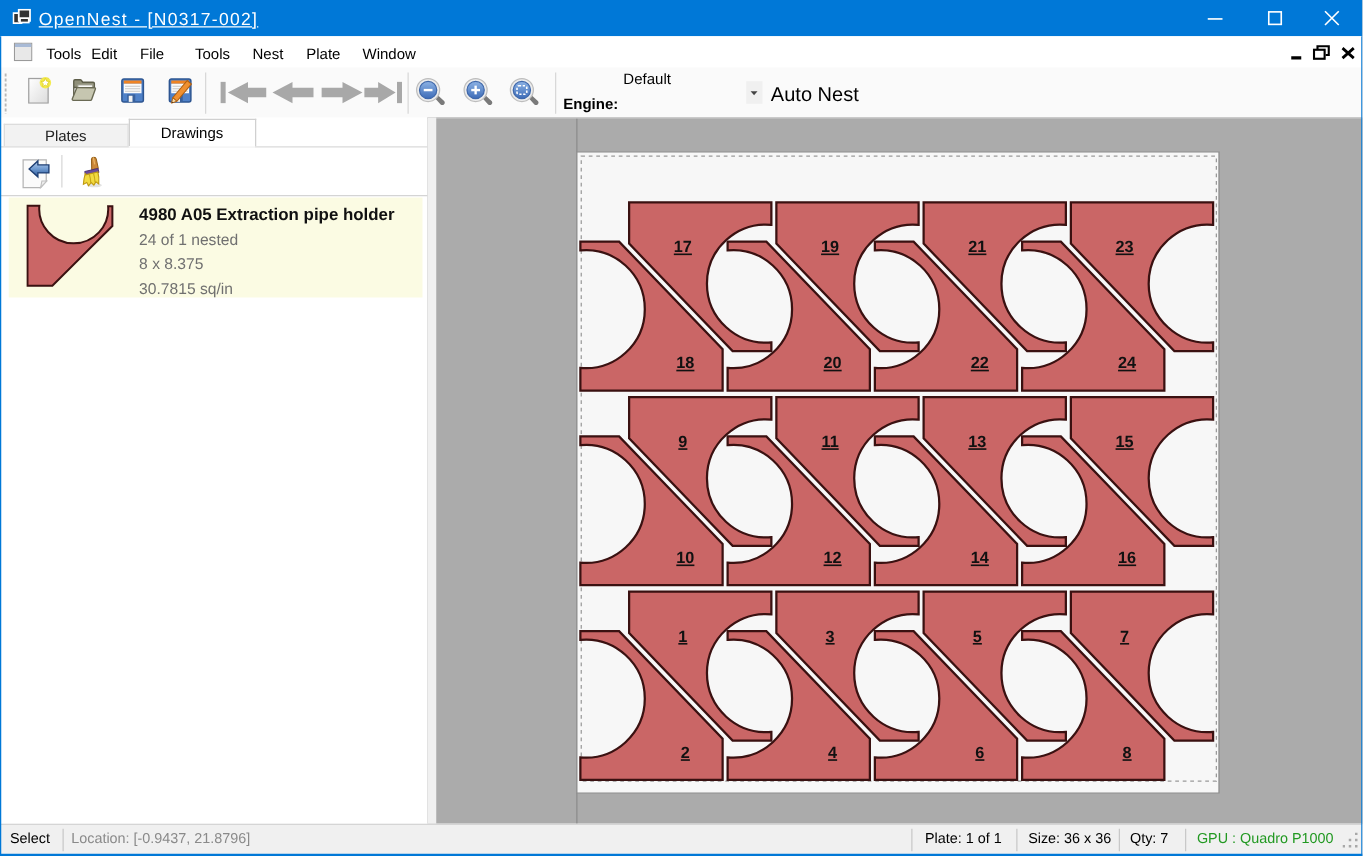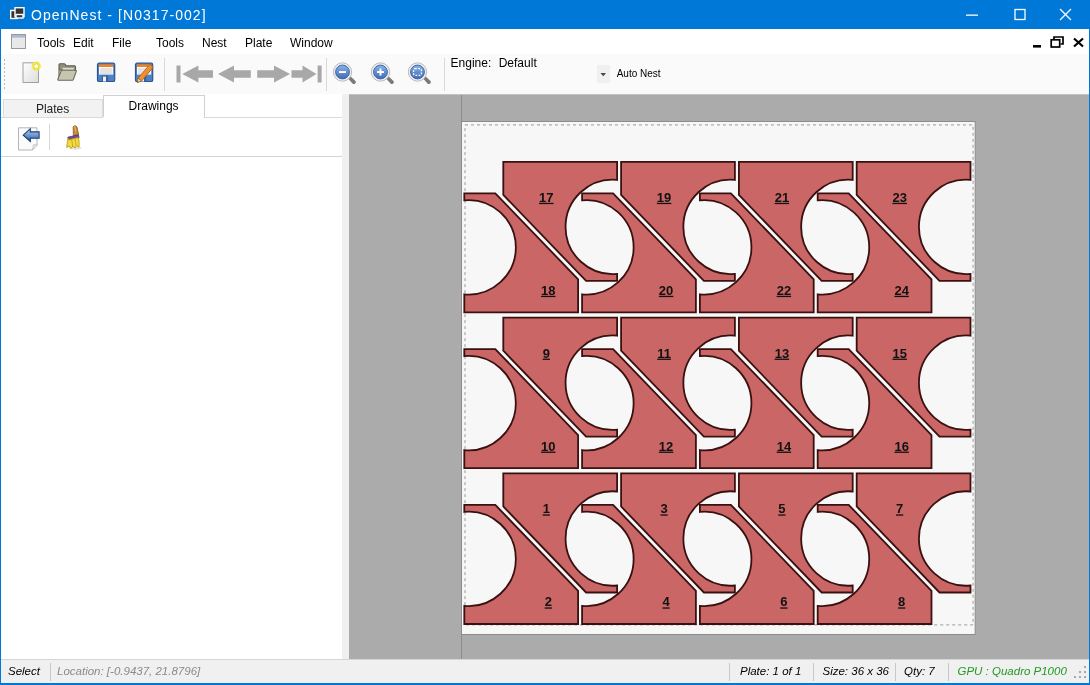--- a/index.html
+++ b/index.html
@@ -1,21 +1,21 @@
 <!DOCTYPE html>
 <html><head><meta charset="utf-8"><style>
 * { margin:0; padding:0; box-sizing:border-box; }
 html,body { width:1090px; height:685px; overflow:hidden;
   font-family:"Liberation Sans", sans-serif; }
 #win { position:relative; width:1090px; height:685px; background:#fff; }
 .abs { position:absolute; }
 
 
 #titlebar { left:0; top:0; width:100%; height:29px; background:#0078d7; }
-#title-text { left:31px; top:7px; color:#fff; font-size:14px; letter-spacing:1.05px; }
+#title-text { left:31px; top:7px; color:#fff; font-size:14px; letter-spacing:1.05px;text-decoration:underline; }
 
 #menubar { left:0; top:29px; width:100%; height:25px; background:#fff; }
 .menu-item { top:36px; font-size:12px; color:#000; }
 
 #toolbar { left:0; top:54px; width:100%; height:41px; background:#fafafa; }
 .tbtn { top:61px; height:22px; }
 .tsep { top:58px; width:1px; height:33px; background:#d8d8d8; }
 .grip { left:3px; top:58px; width:3px; height:33px;
   background-image:radial-gradient(circle, #b8b8b8 1px, transparent 1.1px);
   background-size:3px 4px; }
@@ -39,21 +39,21 @@
 #canvas { left:341.7px; top:94.4px; width:748.3px; height:564.2px; background:#ababab;
   border-top:1px solid #c2c2c2; }
 #splitter { left:341.7px; top:94.4px; width:7.2px; height:564.2px; background:#f0f0f0; }
 #vline { left:461px; top:95.4px; width:1px; height:563.2px; background:#8c8c8c; }
 svg.plate { position:absolute; }
 .pp { fill:#ca6666; stroke:#3a1111; stroke-width:1.8; }
 .num { font:bold 13px "Liberation Sans",sans-serif; fill:#111; text-anchor:middle;
   text-decoration:underline; }
 
 #status { left:0; top:658.6px; width:100%; height:24px; background:#f0f0f0;
-  border-top:1px solid #d5d5d5; font-size:11.5px;font-style:italic; }
+  border-top:1px solid #d5d5d5; font-size:11.5px; }
 #status span { position:absolute; top:5px; white-space:nowrap; }
 .ssep { position:absolute; top:3px; width:1px; height:18px; background:#c8c8c8; }
 
 .wb { background:#0078d7; }
 #status-blue { left:0; top:682.6px; width:100%; height:2.4px; background:#0078d7; }
 </style></head>
 <body>
 <div id="win">
   <div class="abs" id="titlebar"></div>
   <svg class="abs" style="left:10px;top:7px" width="15" height="15" viewBox="0 0 15 15">
@@ -180,27 +180,27 @@
 <circle cx="10.5" cy="10" r="6.9" fill="url(#lg)" stroke="#3f68ab" stroke-width="1"></circle>
 <defs>
           <linearGradient id="lg" x1="0" y1="0" x2="0" y2="1">
             <stop offset="0" stop-color="#8cb2e4"></stop>
             <stop offset="1" stop-color="#3e6cb8"></stop>
           </linearGradient>
         </defs>
         <rect x="6.6" y="6.6" width="7.8" height="6.8" rx="1.5" fill="none" stroke="#fff" stroke-width="1.3" stroke-dasharray="1.8 1.3"></rect>
       </svg></span>
   <div class="abs tsep" style="left:443.7px"></div>
-  <span class="abs" style="left:450.6px;top:56px;font-size:12px;font-weight:normal">Engine:</span>
+  <span class="abs" style="left:450.6px;top:76px;font-size:12px;font-weight:bold">Engine:</span>
   <span class="abs" style="left:498.7px;top:56px;font-size:12px">Default</span>
   <div class="abs" style="left:597px;top:65px;width:13px;height:18px;background:#f0f0f0"></div>
   <svg class="abs" style="left:598px;top:71px" width="11" height="7">
       <path d="M2.5 2 l5.5 0 -2.75 3.2 z" fill="#444"></path>
     </svg>
-  <span class="abs" style="left:616.7px;top:68px;font-size:10px">Auto Nest</span>
+  <span class="abs" style="left:616.7px;top:68px;font-size:16px">Auto Nest</span>
 
   <div class="abs" id="panel">
     <div class="tab" id="tab-plates">Plates</div>
     <div class="tab" id="tab-drawings">Drawings</div>
     <div id="tabline"></div>
       <div id="tabline2"></div>
     <span class="pbtn" style="left:17px;top:32px"><svg width="26" height="26" viewBox="0 0 26 26">
 <defs>
             <linearGradient id="ag" x1="0" y1="0" x2="0" y2="1">
 <stop offset="0" stop-color="#b8d0ec"></stop>
@@ -215,20 +215,29 @@
     <div id="psep"></div>
     <span class="pbtn" style="left:60px;top:29.5px"><svg width="22" height="27" viewBox="0 0 22 27">
 <ellipse cx="15.5" cy="24.2" rx="6" ry="1.6" fill="#e2e2e2"></ellipse>
 <path d="M13.2 3.2 c.4-1.8 3.4-1.8 3.8 0 l1.6 7.4 -5.2 1.2 z" fill="#cd883a" stroke="#96621c" stroke-width="0.9"></path>
 <path d="M14.6 1.9 l1.2 5.6" stroke="#e8b464" stroke-width="1" fill="none"></path>
 <path d="M7.8 13.2 l10.6-2.4 .7 3.1 -10.6 2.4 z" fill="#6a4a9c" stroke="#4e3375" stroke-width="0.8"></path>
 <path d="M8.3 15.9 l10-2.3 c.9 3.2 1 6.2 .7 9.6 l-2.3-1.7 -1.6 2.6 -2.1-2.1 -2.1 2.6 -1.5-2.6 -2.7 1.5 c.2-3.4 .8-6.2 1.6-9.2z" fill="#f2da40" stroke="#bf9a12" stroke-width="0.9"></path>
 <path d="M11.5 15.5 c.8 2.6 1.1 4.8 1.1 7.2 M14.8 14.7 c.8 2.4 1.1 4.6 1.2 7" stroke="#c8a818" stroke-width="0.9" fill="none"></path>
 </svg></span>
     <div id="plsep"></div>
+    <div id="item">
+      <svg style="position:absolute;left:14px;top:5px" width="80" height="70" viewBox="0 0 80 70">
+        <path d="M1 1.5 L10.5 1.5 A27.6 27.6 0 1 0 65.5 2 L68.9 2 L68.9 17.8 L20.9 65.5 L1 65.5 Z" fill="#ca6666" stroke="#3a1111" stroke-width="1.6"></path>
+      </svg>
+      <div class="t0">4980 A05 Extraction pipe holder</div>
+      <div class="g" style="top:26.3px">24 of 1 nested</div>
+      <div class="g" style="top:46.1px">8 x 8.375</div>
+      <div class="g" style="top:65.9px">30.7815 sq/in</div>
+    </div>
   </div>
 
   <div class="abs" id="canvas"></div>
   <div class="abs" id="splitter"></div>
   <div class="abs" id="vline"></div>
 <svg class="plate" style="left:461.4px;top:120.5px" width="514.7" height="514.0" viewBox="0 0 514.7 514.0">
 <rect x="0.5" y="0.5" width="513.7" height="513.0" fill="#f7f7f7" stroke="#8c8c8c" stroke-width="1"></rect>
 <rect x="4" y="3.9" width="508.1" height="500" fill="none" stroke="#9a9a9a" stroke-width="1" stroke-dasharray="3 3"></rect>
 <defs>
         <g id="pr">

